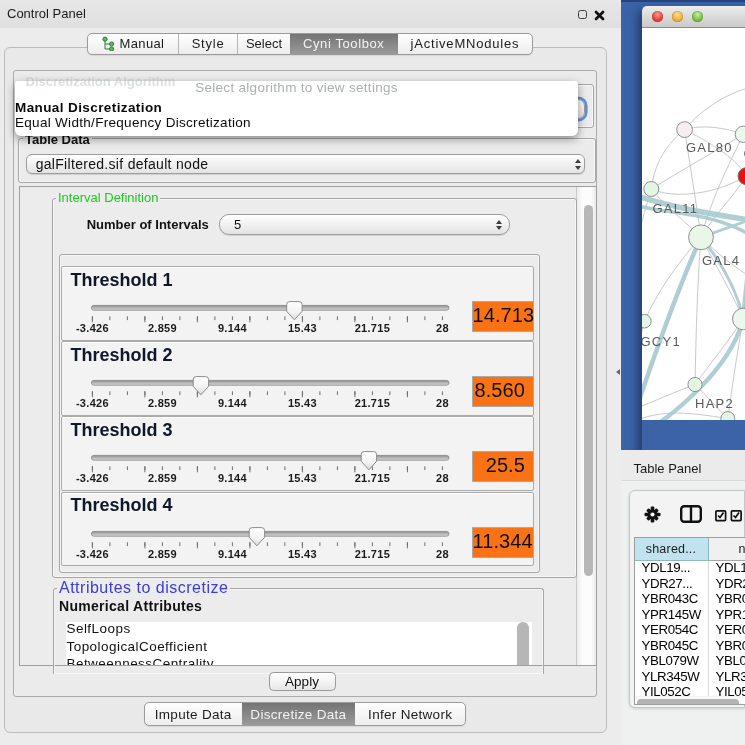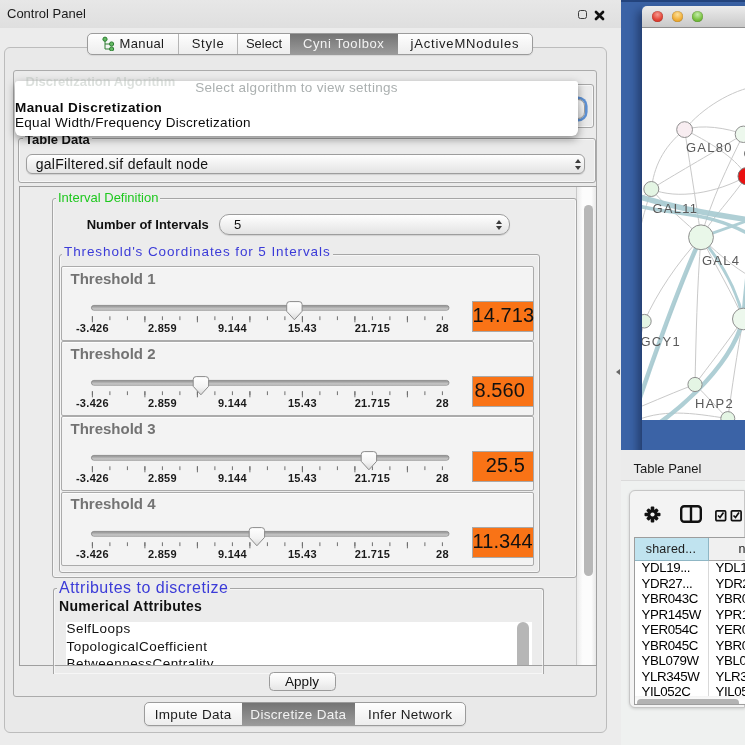--- a/index.html
+++ b/index.html
@@ -7,21 +7,21 @@
 .seg{display:flex;align-items:center;justify-content:center;font-size:13px;color:#1c1c1c;height:100%;box-sizing:border-box}
 .segsel{background:linear-gradient(#747474,#9a9a9a);color:#f3f3f3}
 .gtitle{position:absolute;font-size:13px;line-height:13px;padding:0 2px}
 .grp{position:absolute;border:1px solid #a6a6a6;border-radius:3px;box-shadow:inset 0 0 0 1px rgba(255,255,255,.55)}
 .combo{position:absolute;border:1px solid #9d9d9d;border-radius:6px;background:linear-gradient(#ffffff,#f2f2f2 45%,#e3e3e3);box-shadow:0 1px 1px rgba(0,0,0,.12);font-size:13px;color:#111}
 .carets{position:absolute;width:8px}
 .carets div{width:0;height:0;border-left:3.3px solid transparent;border-right:3.3px solid transparent;margin:0 auto}
 .up{border-bottom:4.3px solid #3c3c3c}
 .dn{border-top:4.3px solid #3c3c3c;margin-top:2.6px!important}
 .tbox{position:absolute;left:60.5px;width:471px;height:72.5px;background:#f3f3f3;border:1px solid #ababab;border-radius:2px;box-shadow:inset 0 1px 0 rgba(255,255,255,.8)}
-.tlab{position:absolute;left:9px;top:2.5px;font-size:15px;font-weight:bold;color:#737373}
+.tlab{position:absolute;left:9px;top:2.5px;font-size:18px;font-weight:bold;color:#0f172a}
 .vbox{position:absolute;left:410px;top:34px;width:52.5px;height:29px;background:#f97316;border:1px solid #a9a9a9;font-size:20px;letter-spacing:0.1px;color:#111;text-align:right;line-height:26px;padding-right:8px}
 .row{font-size:13px;color:#101010;white-space:nowrap}
 </style></head>
 <body>
 <div id="stage">
 
 <div class="abs" style="left:0;top:0;width:620.5px;height:28px;background:linear-gradient(#e7e7e7,#dfdfdf);border-bottom:1px solid #d2d2d2"></div>
 <div class="abs" style="left:7px;top:5.5px;font-size:13px;color:#1a1a1a">Control Panel</div>
 <div class="abs" style="left:578px;top:10px;width:7px;height:7px;border:1.5px solid #3c3c3c;border-radius:2.5px"></div>
 <svg class="abs" style="left:594px;top:9.5px" width="11" height="11" viewBox="0 0 11 11">
@@ -75,21 +75,20 @@
 
 <div class="abs" style="left:86.7px;top:216.5px;font-size:13px;font-weight:bold;color:#111">Number of Intervals</div>
 <div class="combo" style="left:219.4px;top:214px;width:290.3px;height:21.3px;border-radius:10px;box-sizing:border-box;line-height:19.5px"><span style="margin-left:13.5px">5</span>
   <div class="carets" style="right:6px;top:4.8px">
         <div class="up"></div>
         <div class="dn"></div>
       </div>
 </div>
 
 <div class="grp" style="left:58.6px;top:253.6px;width:479px;height:317.9px;border-radius:3px"></div>
-<div class="gtitle" style="left:62px;top:244.6px;background:#ececec;color:#3b3bd8;font-size:13.5px;letter-spacing:0.9px">Threshold's Coordinates for 5 Intervals</div>
 
 <div class="tbox" style="top:266px">
   <div class="tlab">Threshold 1</div>
   <svg class="abs" style="left:0;top:0" width="471" height="72.5" viewBox="0 0 471 72.5">
     <defs>
       <linearGradient id="gr" x1="0" y1="0" x2="0" y2="1">
             <stop offset="0" stop-color="#8d8d8d"></stop>
             <stop offset="1" stop-color="#dddddd"></stop>
           </linearGradient>
       <linearGradient id="th" x1="0" y1="0" x2="0" y2="1">

